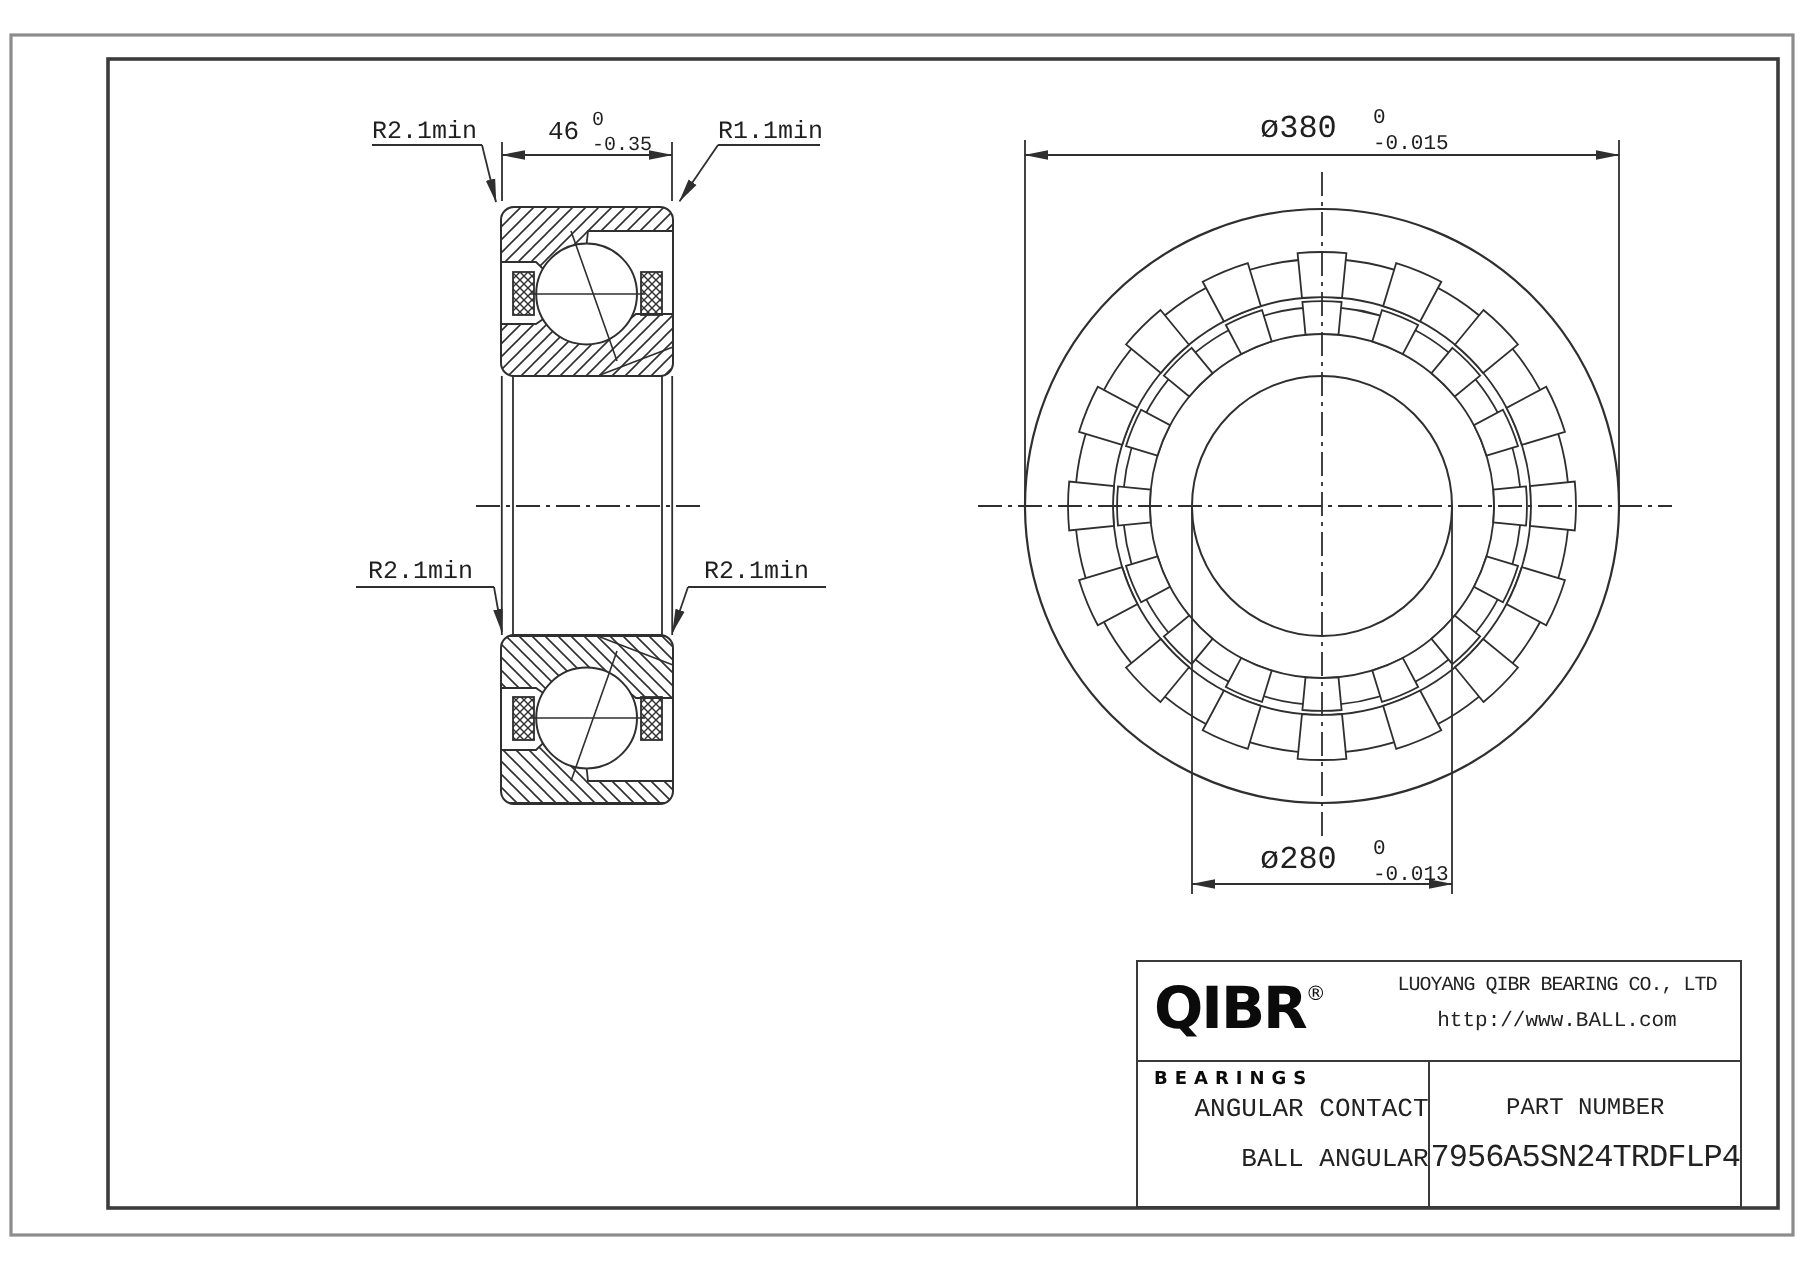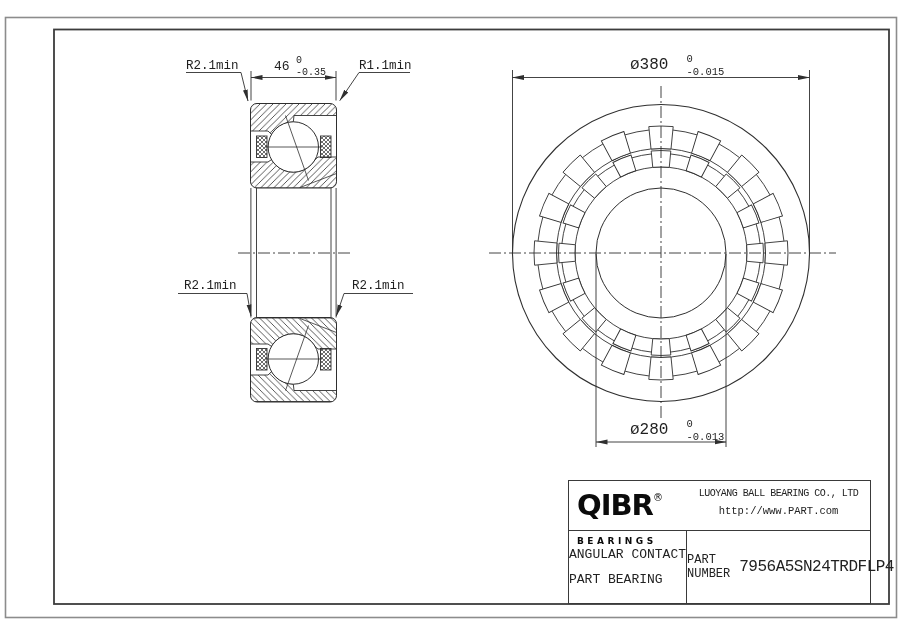--- a/index.html
+++ b/index.html
@@ -15,23 +15,23 @@
   .brand{font-family:"DejaVu Sans",sans-serif;font-weight:800;font-size:29px;line-height:29px;
          letter-spacing:-1px;color:#0b0b0b;white-space:nowrap;}
   .reg{font-family:"DejaVu Sans",sans-serif;font-weight:400;font-size:10px;vertical-align:14px;letter-spacing:0;}
   .tagline{font-family:"DejaVu Sans",sans-serif;font-weight:700;font-size:9px;
            letter-spacing:3.5px;color:#0b0b0b;margin-top:16px;}
   .tb-co{flex:1;text-align:center;padding-top:7px;box-sizing:border-box;}
   .co-name{font-size:10px;letter-spacing:-0.5px;white-space:nowrap;}
   .co-web{font-size:10.5px;margin-top:6px;white-space:nowrap;}
   .tb-row2{display:flex;height:72px;}
   .tb-product{width:163px;border-right:1.6px solid #3a3a3a;box-sizing:border-box;
-              display:flex;flex-direction:column;justify-content:center;align-items:flex-start;gap:10px;}
+              display:flex;flex-direction:column;justify-content:center;align-items:flex-end;gap:10px;}
   .tb-product div{font-size:13px;white-space:nowrap;}
-  .tb-part{flex:1;display:flex;flex-direction:row;justify-content:center;align-items:center;gap:9px;}
+  .tb-part{flex:1;display:flex;flex-direction:column;justify-content:center;align-items:center;gap:9px;}
   .part-label{font-size:12px;}
   .part-number{font-size:16px;letter-spacing:-0.5px;white-space:nowrap;}
 </style>
 </head>
 <body>
 
 <div class="page">
 
 <svg width="900" height="636" viewBox="0 0 900 636">
   <defs>
@@ -157,28 +157,28 @@
   <text class="dim" x="686.5" y="440" font-size="10.5">-0.013</text>
 </svg>
 
 <div class="tblock">
   <div class="tb-row1">
     <div class="tb-logo">
       <div class="brand"><span>QIBR</span><span class="reg">®</span></div>
       <div class="tagline">BEARINGS</div>
     </div>
     <div class="tb-co">
-      <div class="co-name">LUOYANG BALL BEARING CO., LTD</div>
-      <div class="co-web">http://www.PART.com</div>
+      <div class="co-name">LUOYANG QIBR BEARING CO., LTD</div>
+      <div class="co-web">http://www.BALL.com</div>
     </div>
   </div>
   <div class="tb-row2">
     <div class="tb-product">
       <div>ANGULAR CONTACT</div>
-      <div>PART BEARING</div>
+      <div>BALL ANGULAR</div>
     </div>
     <div class="tb-part">
       <div class="part-label">PART NUMBER</div>
       <div class="part-number">7956A5SN24TRDFLP4</div>
     </div>
   </div>
 </div>
 
 </div>
 

